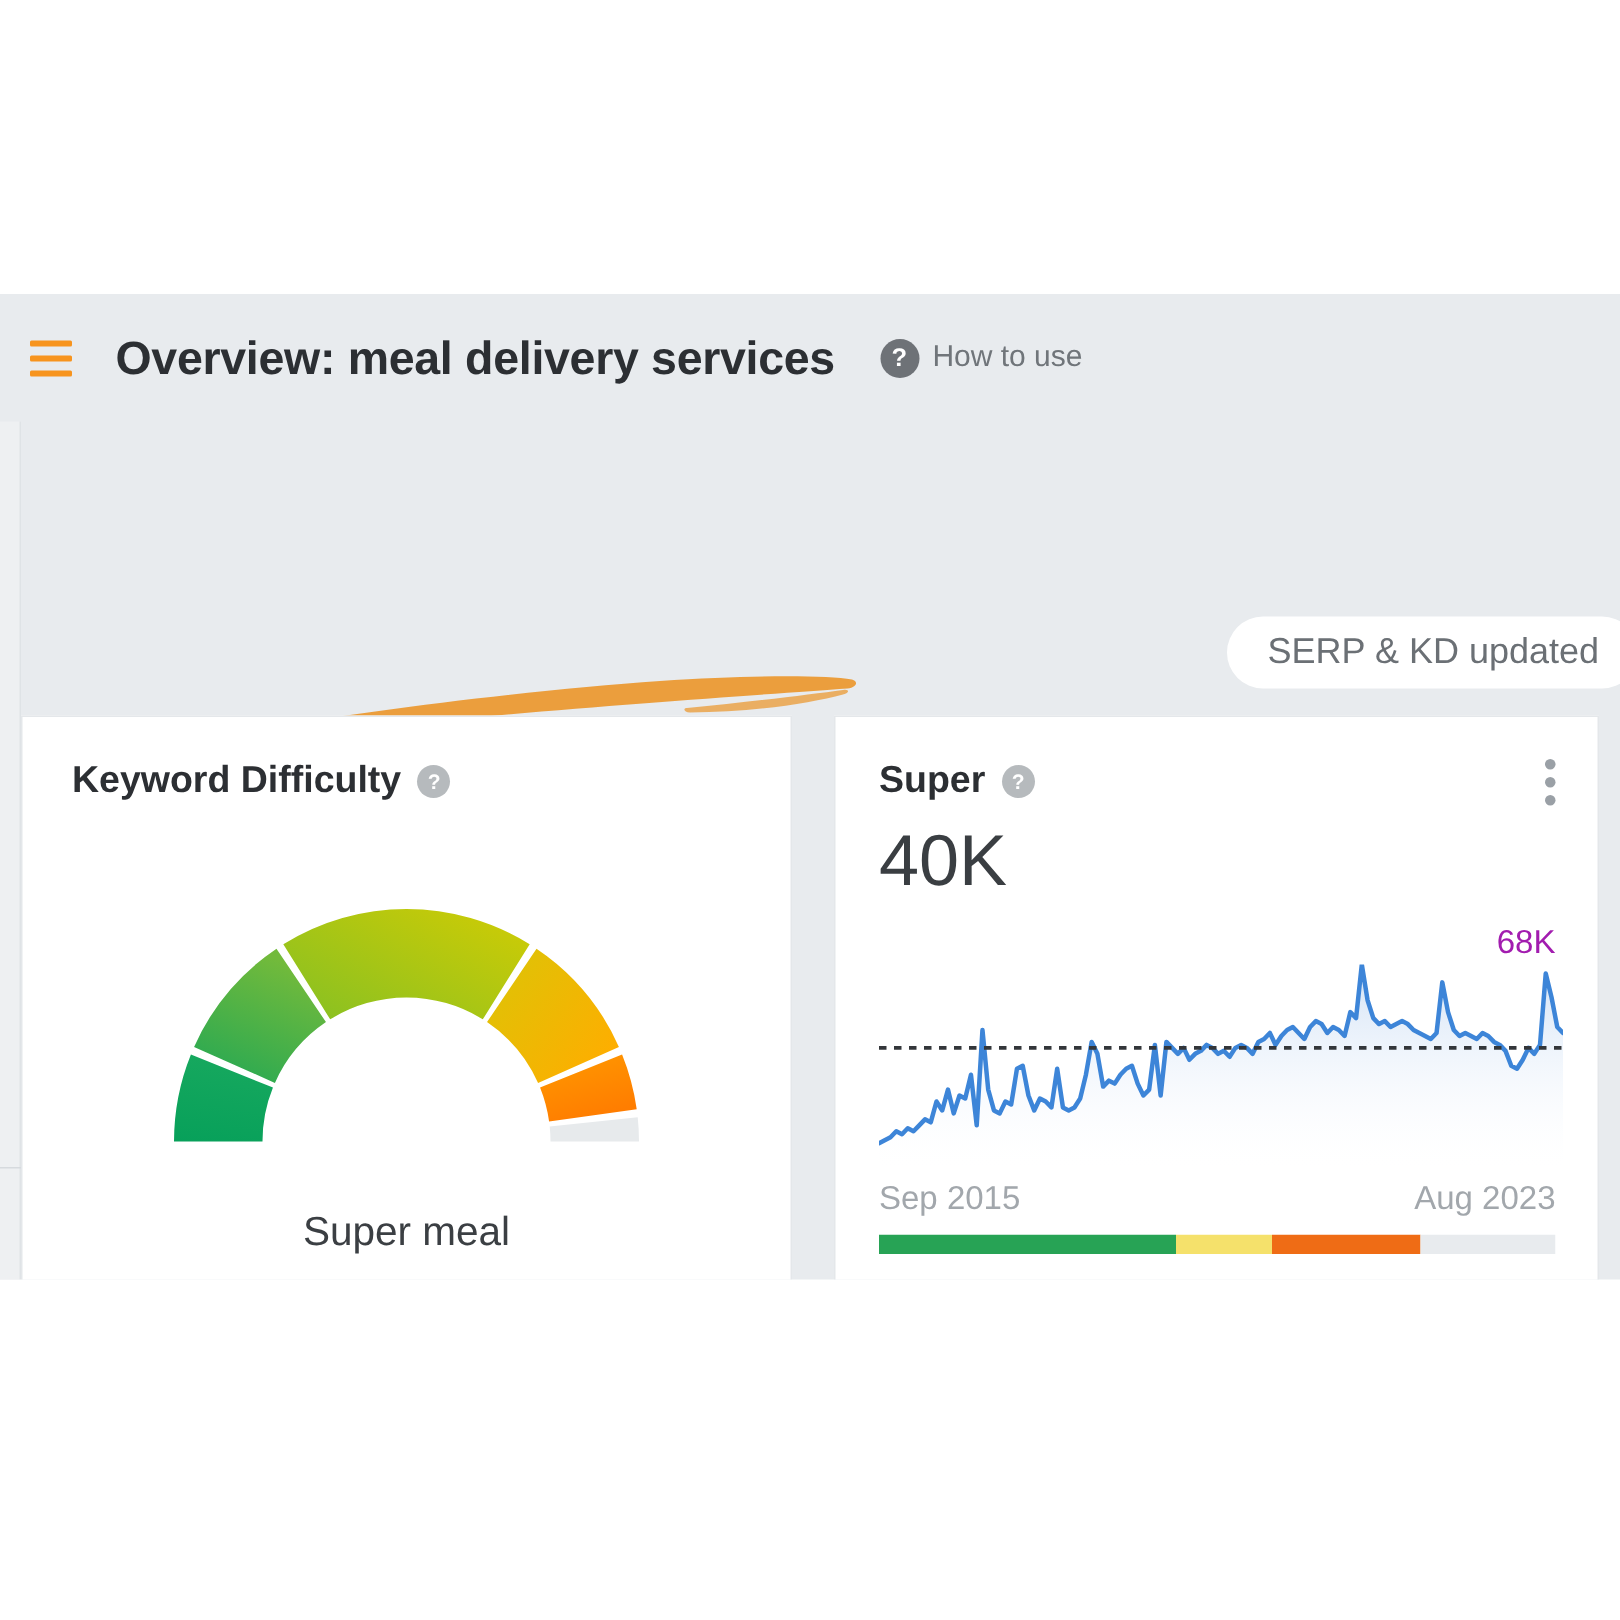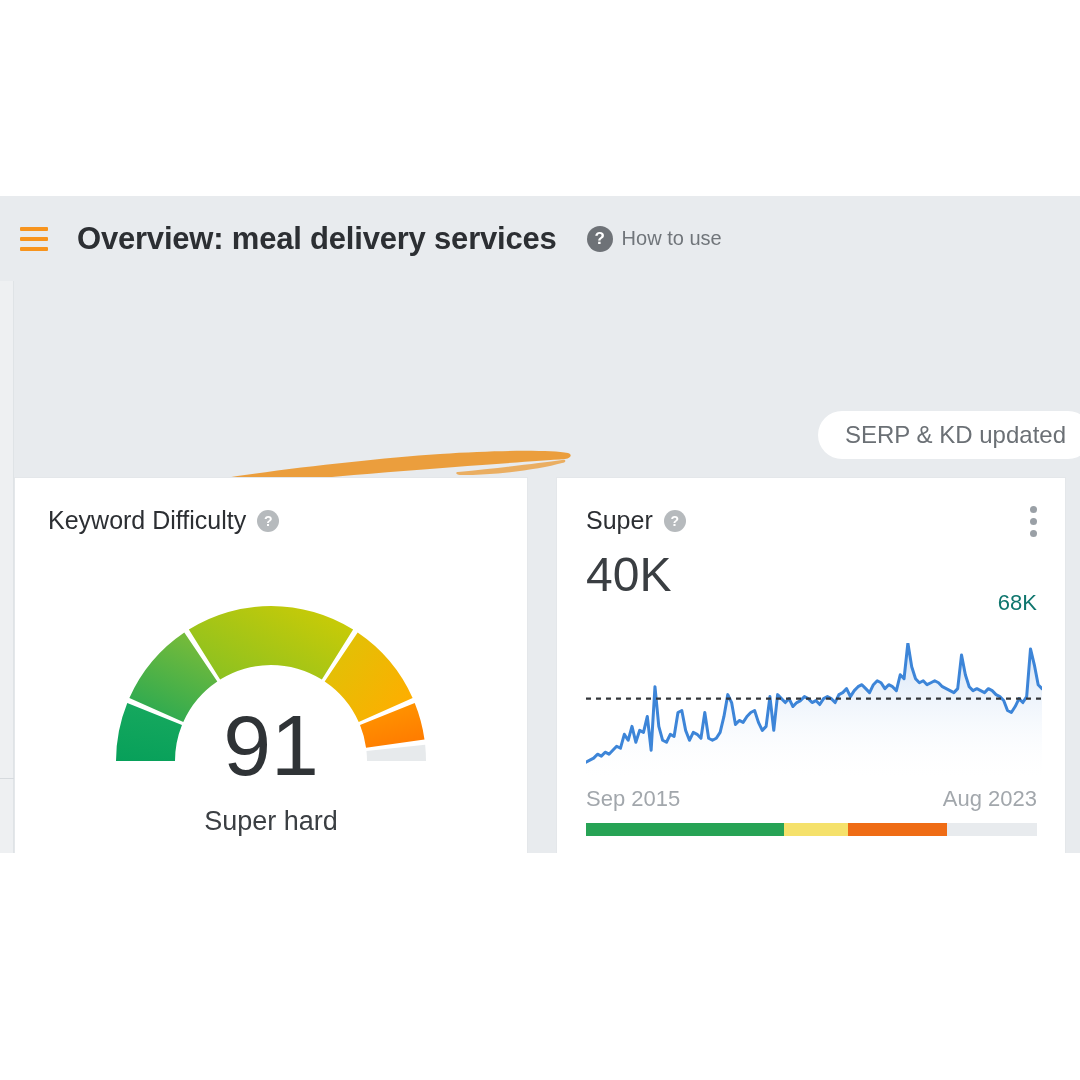--- a/index.html
+++ b/index.html
@@ -145,21 +145,21 @@
     width: 510px; height: 557px;
   }
 
   .card-head {
     display: flex;
     align-items: center;
     gap: 11px;
   }
   .card-title {
     font-size: 25px;
-    font-weight: normal;
+    font-weight: bold;
     color: #2c2f33;
   }
 
   .kd-head { position: absolute; left: 33px; top: 28px; }
   .vol-head { position: absolute; left: 29px; top: 28px; }
 
   .kebab {
     position: absolute;
     right: 28px; top: 28px;
     width: 8px;
@@ -207,23 +207,23 @@
   
   .vol-big {
     position: absolute;
     left: 29px; top: 73px;
     font-size: 48px;
     color: #3a3e42;
     line-height: 1;
   }
   .vol-max {
     position: absolute;
-    right: 28px; top: 112px;
+    right: 28px; top: 137px;
     font-size: 22px;
-    color: #0f766e;
+    color: #a21caf;
   }
 
   .spark {
     position: absolute;
     left: 29px;
     top: 165px;
     width: 456px;
     height: 135px;
   }
 
@@ -334,22 +334,21 @@
 
             <path d="M -82.13 -131.44 A 155 155 0 0 1 82.13 -131.44 L 50.87 -81.42 A 96 96 0 0 0 -50.87 -81.42 Z" fill="url(#gseg2)"></path>
 
             <path d="M 86.68 -128.53 A 155 155 0 0 1 141.62 -63.06 L 87.72 -39.06 A 96 96 0 0 0 53.69 -79.61 Z" fill="url(#gseg3)"></path>
 
             <path d="M 143.72 -58.07 A 155 155 0 0 1 153.49 -21.56 L 95.06 -13.35 A 96 96 0 0 0 89.03 -35.97 Z" fill="url(#gseg4)"></path>
 
             <path d="M 154.15 -16.21 A 155 155 0 0 1 155 0 L 96 0 A 96 96 0 0 0 95.47 -10.04 Z" fill="#e7eaec"></path>
           </g>
         </svg>
-        <div class="gauge-value">91</div>
-        <div class="gauge-label">Super hard</div>
+        <div class="gauge-label">Super meal</div>
       </div>
 
     </div>
 
     <div class="card card-vol">
 
       <div class="card-head vol-head">
         <span class="card-title">Super</span>
         <span class="help-dot sm">?</span>
       </div>

